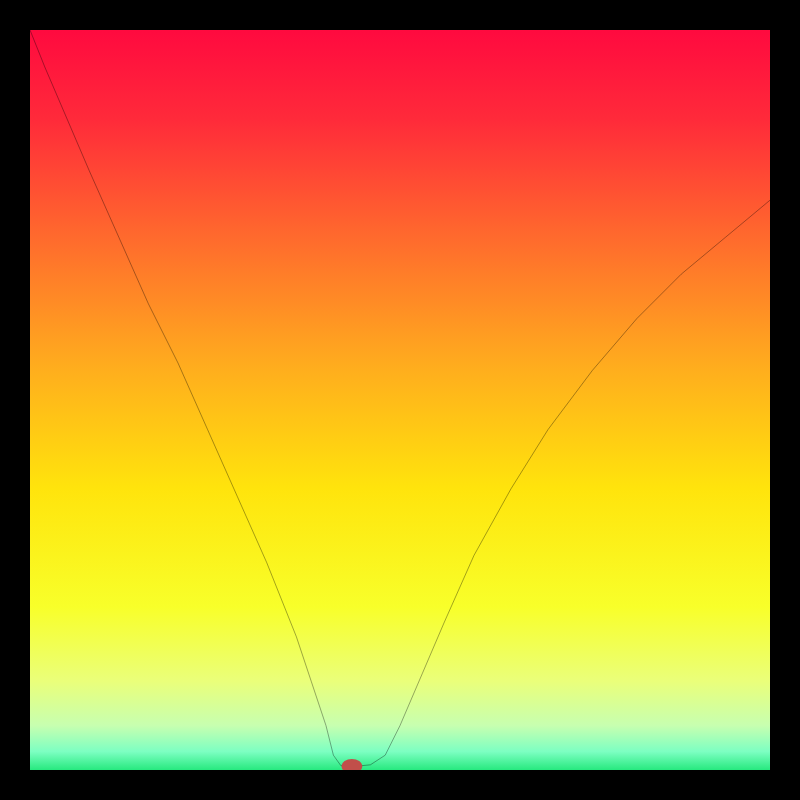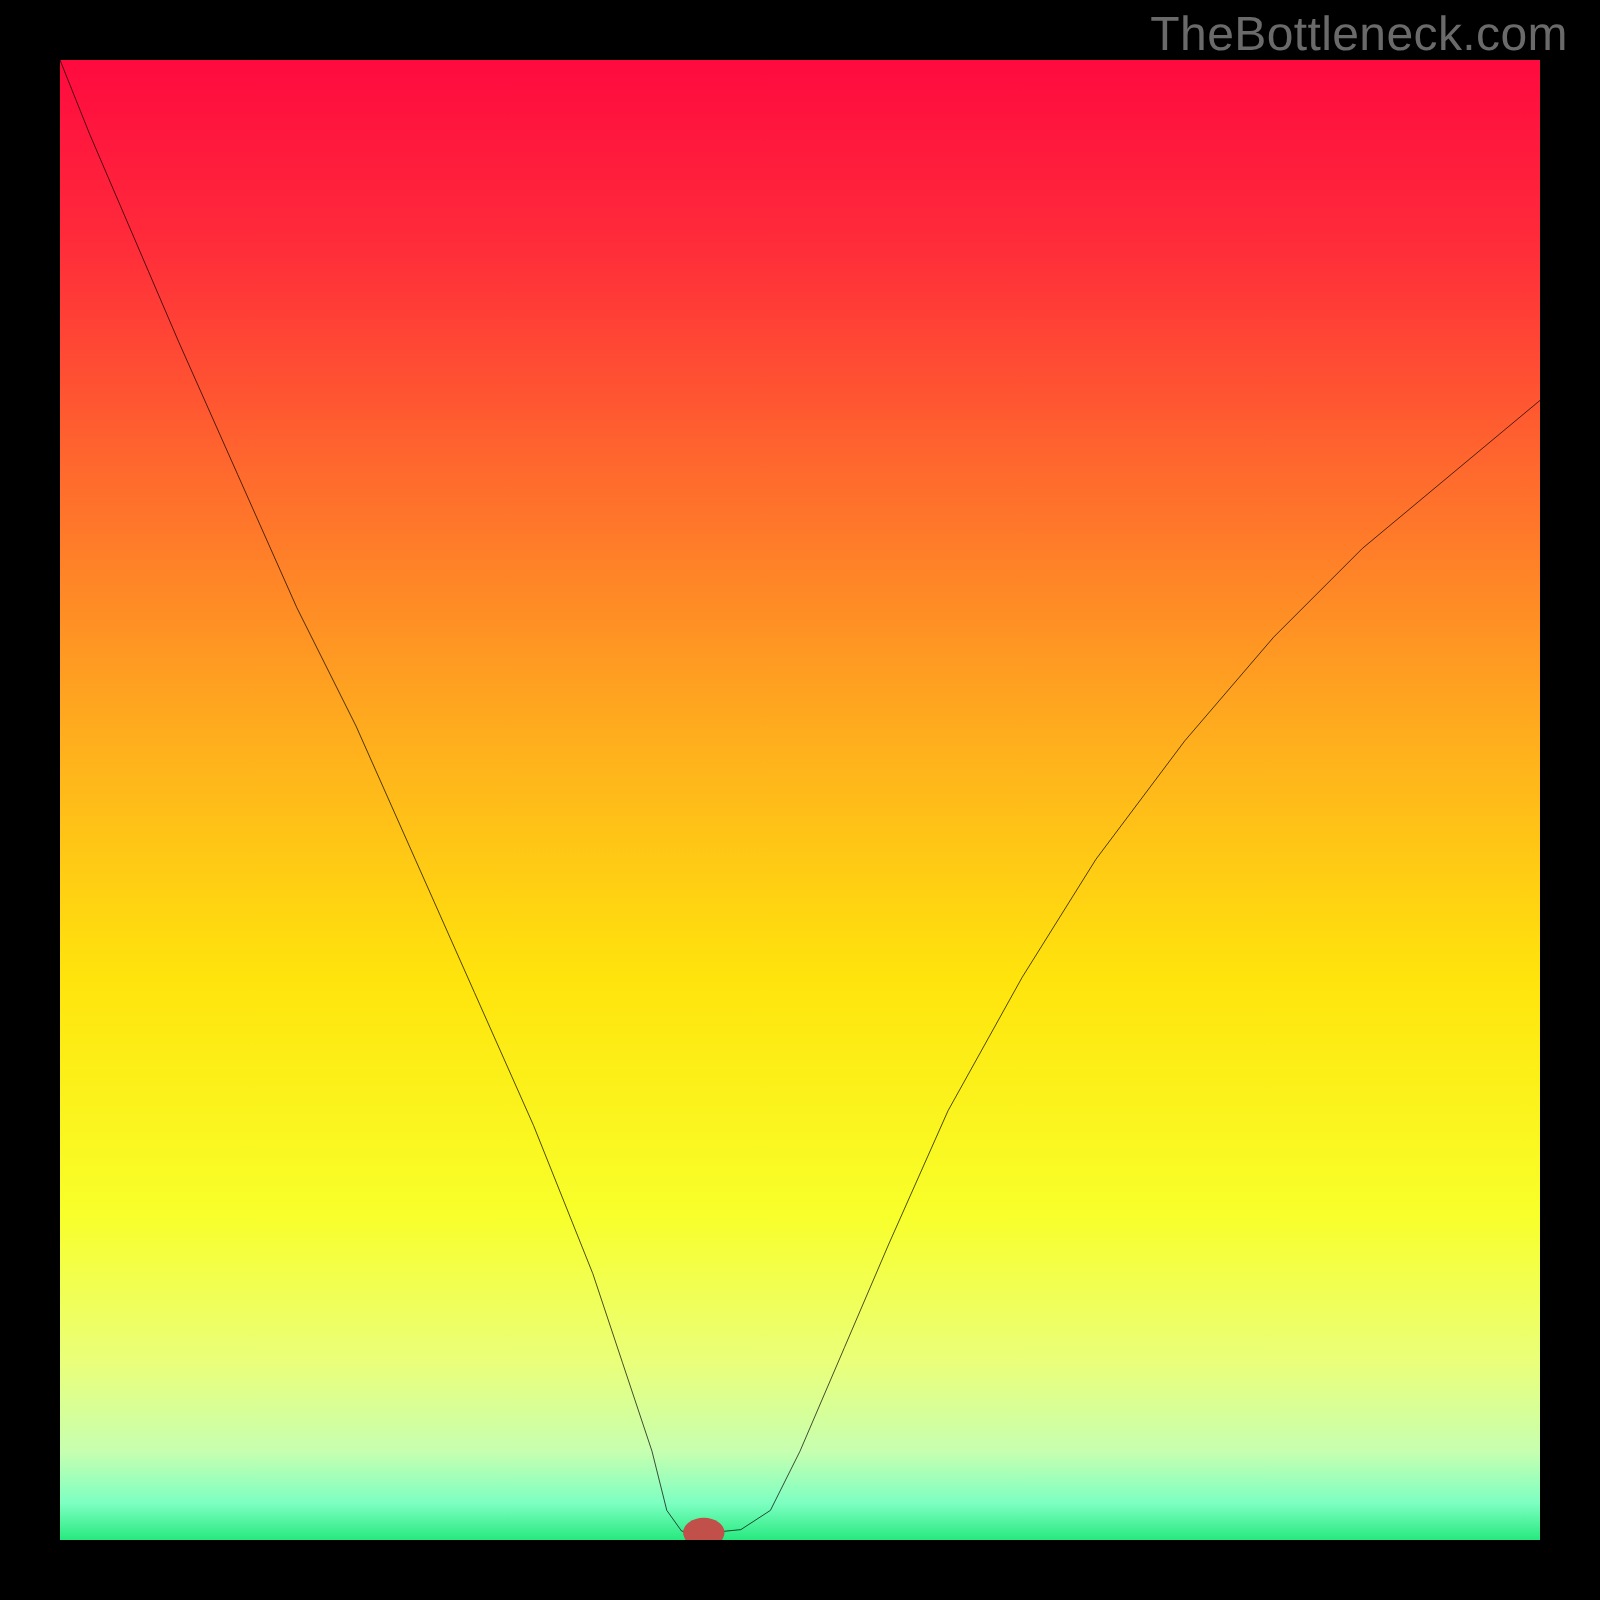--- a/index.html
+++ b/index.html
@@ -41,21 +41,20 @@
   }
   .marker {
     fill: #c14f4a;
     stroke: none;
   }
 </style>
 </head>
 <body>
 
 <div class="frame">
-  <div class="watermark">TheBottleneck.com</div>
 
   <div class="plot">
     <svg viewBox="0 0 100 100" preserveAspectRatio="none">
       <defs>
         <linearGradient id="bg-grad" x1="0" y1="0" x2="0" y2="1">
         <stop offset="0%" stop-color="#ff0a3f"></stop>
             <stop offset="12%" stop-color="#ff2a3a"></stop>
             <stop offset="28.000000000000004%" stop-color="#ff6a2d"></stop>
             <stop offset="45%" stop-color="#ffab1e"></stop>
             <stop offset="62%" stop-color="#ffe40c"></stop>

